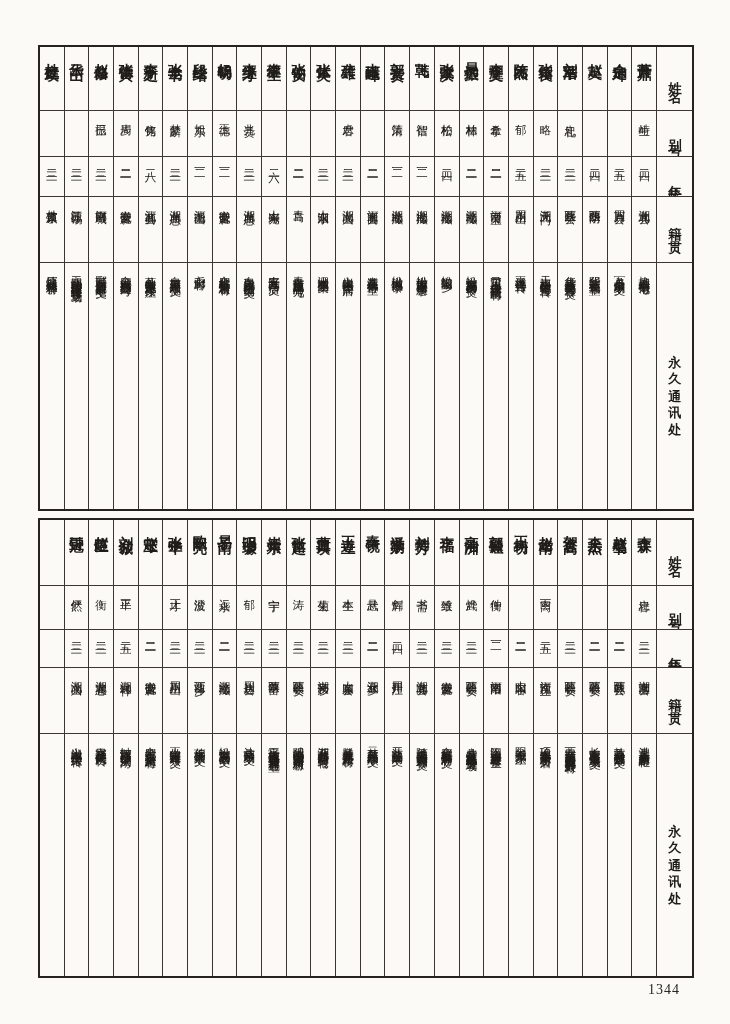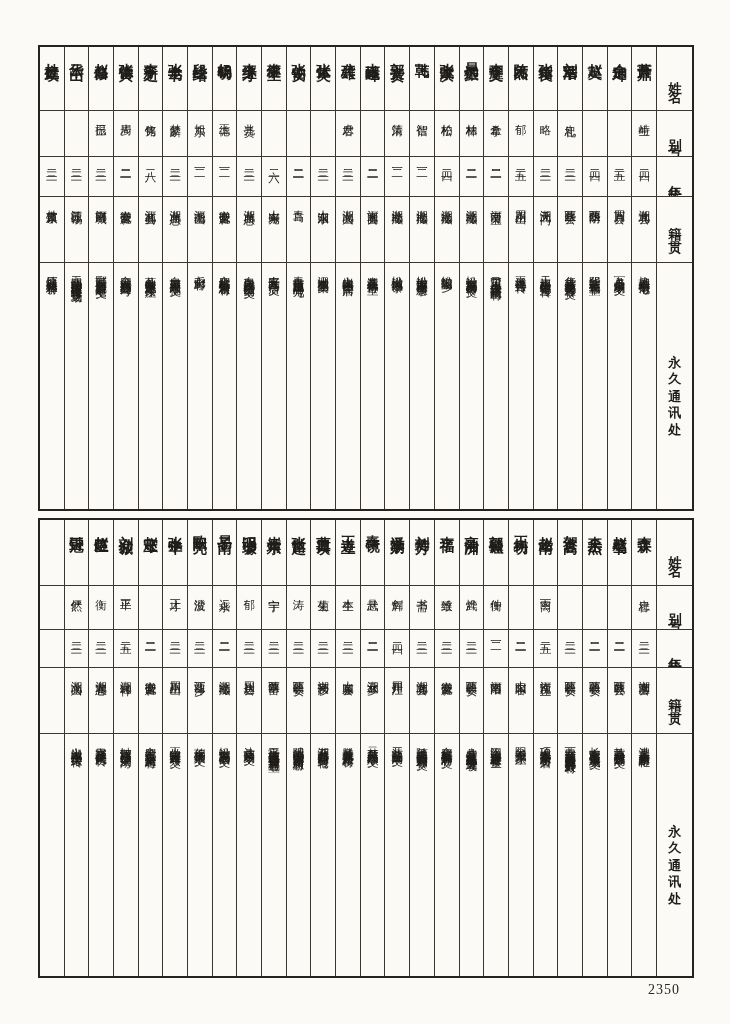--- a/index.html
+++ b/index.html
@@ -944,14 +944,14 @@
         </div>
         <div class="cell r-origin">
           <span class="v"></span>
         </div>
         <div class="cell r-addr">
           <span class="v"></span>
         </div>
       </div>
     </div>
 
-  <div class="page-number">2350</div>
+  <div class="page-number">1344</div>
 </div>
 
 </body></html>

